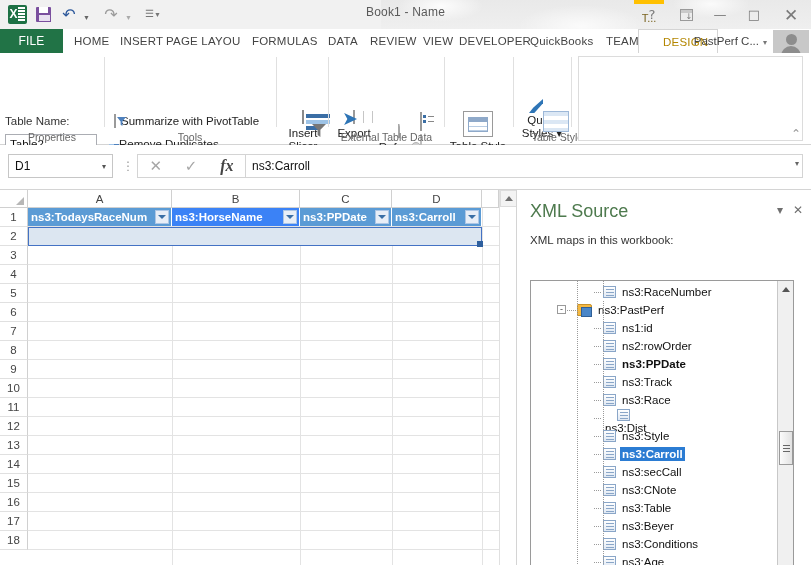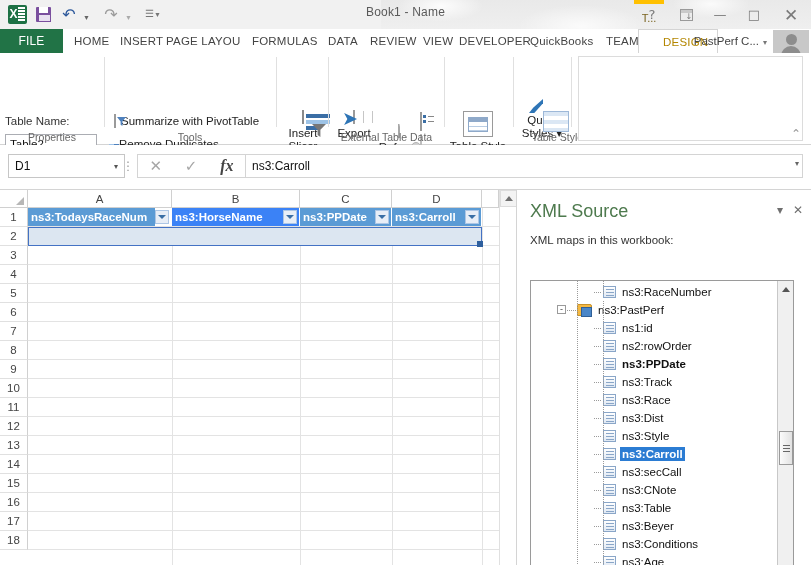--- a/index.html
+++ b/index.html
@@ -175,21 +175,21 @@
     background-image:repeating-linear-gradient(#dbe7f4 0 4px,#fff 4px 8px);}
   .ic-qstyle .brush{ position:absolute; right:-1px; bottom:-2px; width:14px;height:14px;
     background:#2e75b6; clip-path:polygon(0 100%,30% 62%,100% 0,100% 30%,38% 100%); }
 
   .ribbon-collapse{ position:absolute; right:10px; bottom:3px; color:#9a9a9a; font-size:12px;
      font-family:"DejaVu Sans",sans-serif; }
 
   
   .fbar{ position:absolute; left:0; top:145px; width:811px; height:44px; background:#fff; }
   .namebox{
-    position:absolute; left:8px; top:9px; width:117px; height:24px;
+    position:absolute; left:8px; top:9px; width:105px; height:24px;
     border:1px solid #c6c6c6; background:#fff; display:flex; align-items:center;
     font-size:12px; color:#111; padding:0 6px; justify-content:space-between;
   }
   .namebox .caret{ font-size:8px; color:#555; }
   .fbar-dots{ position:absolute; left:122px; top:14px; color:#9a9a9a; font-size:12px; letter-spacing:0; }
   .fbar-btns{ position:absolute; left:137px; top:9px; width:108px; height:24px;
      border:1px solid #d4d4d4; border-right:none; display:flex; align-items:center; justify-content:space-around; }
   .fbar-btns span{ color:#a6a6a6; font-size:15px; font-family:"DejaVu Sans",sans-serif; }
   .fbar-btns .fx{ color:#444; font-style:italic; font-family:"Liberation Serif",serif; font-size:16px; font-weight:bold;}
   .fbar-input{
@@ -507,21 +507,21 @@
         <div class="gridline-h" style="top: 302px; width: 471px;"></div>
         <div class="gridline-h" style="top: 321px; width: 471px;"></div>
         <div class="gridline-h" style="top: 340px; width: 471px;"></div>
         <div class="gridline-h" style="top: 359px; width: 471px;"></div>
         <div class="gridline-v" style="left: 172px; height: 358px;"></div>
         <div class="gridline-v" style="left: 300px; height: 358px;"></div>
         <div class="gridline-v" style="left: 392px; height: 358px;"></div>
         <div class="gridline-v" style="left: 482px; height: 358px;"></div>
       </div>
     <div id="table-header-row">
-        <div class="thcell" style="left: 28px; width: 128px; top: 18px; background: rgb(91, 155, 213);">ns3:TodaysRaceNum</div>
+        <div class="thcell" style="left: 28px; width: 144px; top: 18px; background: rgb(91, 155, 213);">ns3:TodaysRaceNum</div>
         <div class="filter-btn" style="left: 155px; top: 20px;"></div>
         <div class="thcell" style="left: 172px; width: 128px; top: 18px; background: #3b82f6;">ns3:HorseName</div>
         <div class="filter-btn" style="left: 283px; top: 20px;"></div>
         <div class="thcell" style="left: 300px; width: 92px; top: 18px; background: rgb(91, 155, 213);">ns3:PPDate</div>
         <div class="filter-btn" style="left: 375px; top: 20px;"></div>
         <div class="thcell" style="left: 392px; width: 90px; top: 18px; background: rgb(91, 155, 213);">ns3:Carroll</div>
         <div class="filter-btn" style="left: 465px; top: 20px;"></div>
       </div>
 
     <div class="selrow" style="left:28px; top:37px; width:454px; height:18px;"></div>
@@ -572,21 +572,21 @@
           <div class="tree-item" style="top: 92px; left: 72px;">
             <span class="ic-node"></span>
             <span class="tree-label">ns3:Track</span>
           </div>
           <div class="dotline-h" style="left: 63px; top: 101px; width: 8px;"></div>
           <div class="tree-item" style="top: 110px; left: 72px;">
             <span class="ic-node"></span>
             <span class="tree-label">ns3:Race</span>
           </div>
           <div class="dotline-h" style="left: 63px; top: 119px; width: 8px;"></div>
-          <div class="tree-item" style="top: 128px; left: 72px;">
+          <div class="tree-item" style="top: 128px; left: 72px; flex-direction: column;">
             <span class="ic-node"></span>
             <span class="tree-label">ns3:Dist</span>
           </div>
           <div class="dotline-h" style="left: 63px; top: 137px; width: 8px;"></div>
           <div class="tree-item" style="top: 146px; left: 72px;">
             <span class="ic-node"></span>
             <span class="tree-label">ns3:Style</span>
           </div>
           <div class="dotline-h" style="left: 63px; top: 155px; width: 8px;"></div>
           <div class="tree-item" style="top: 164px; left: 72px;">

